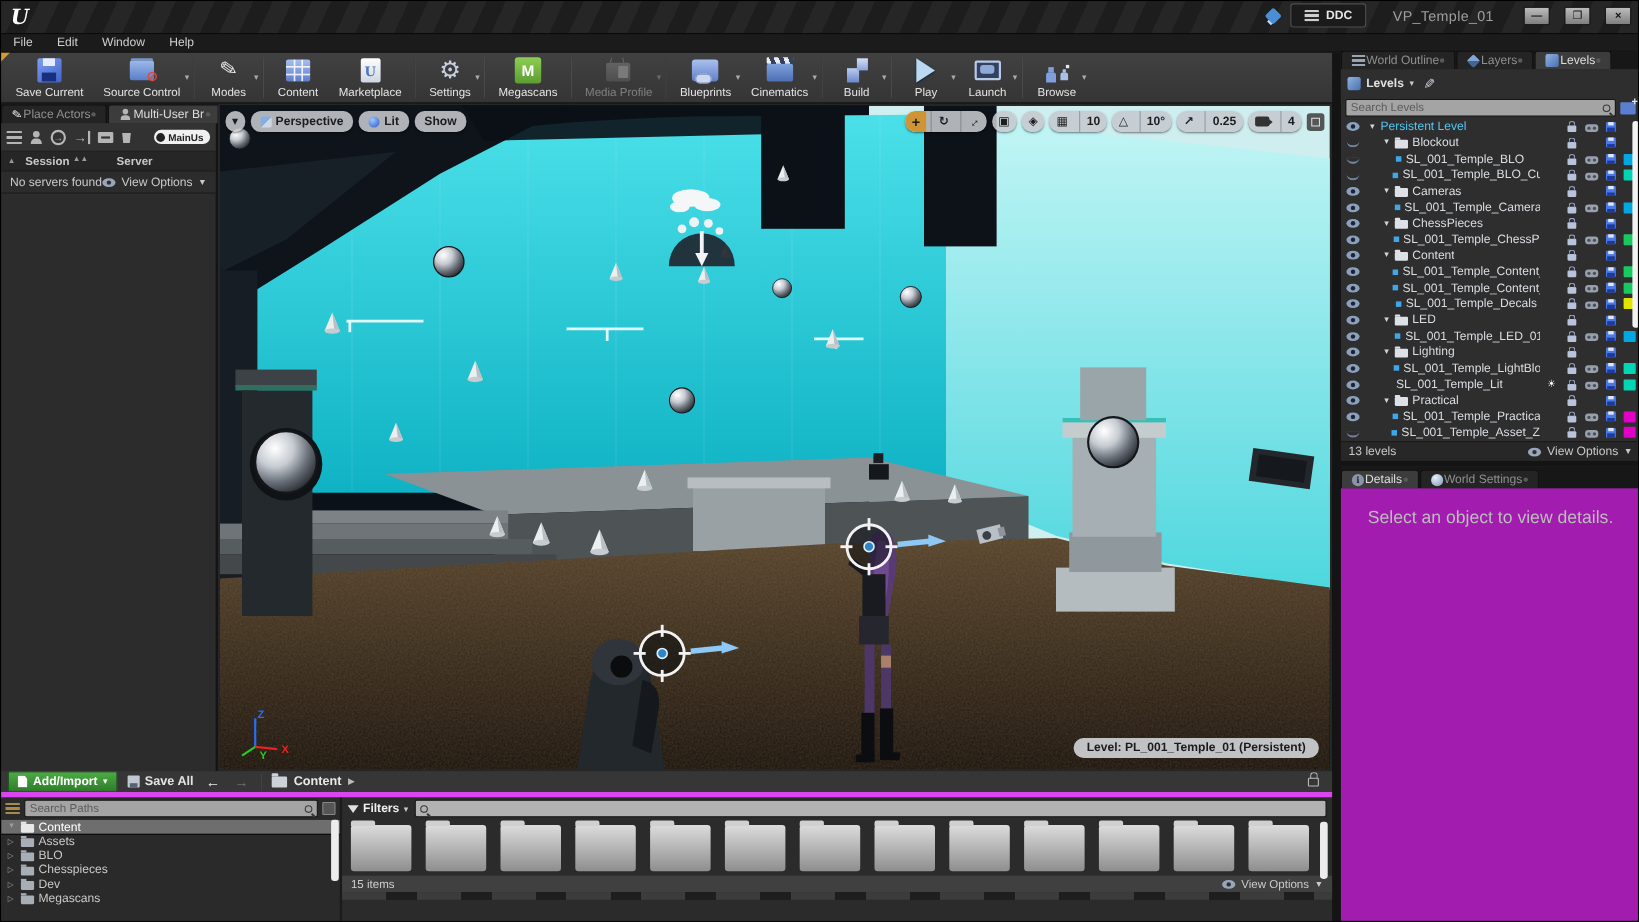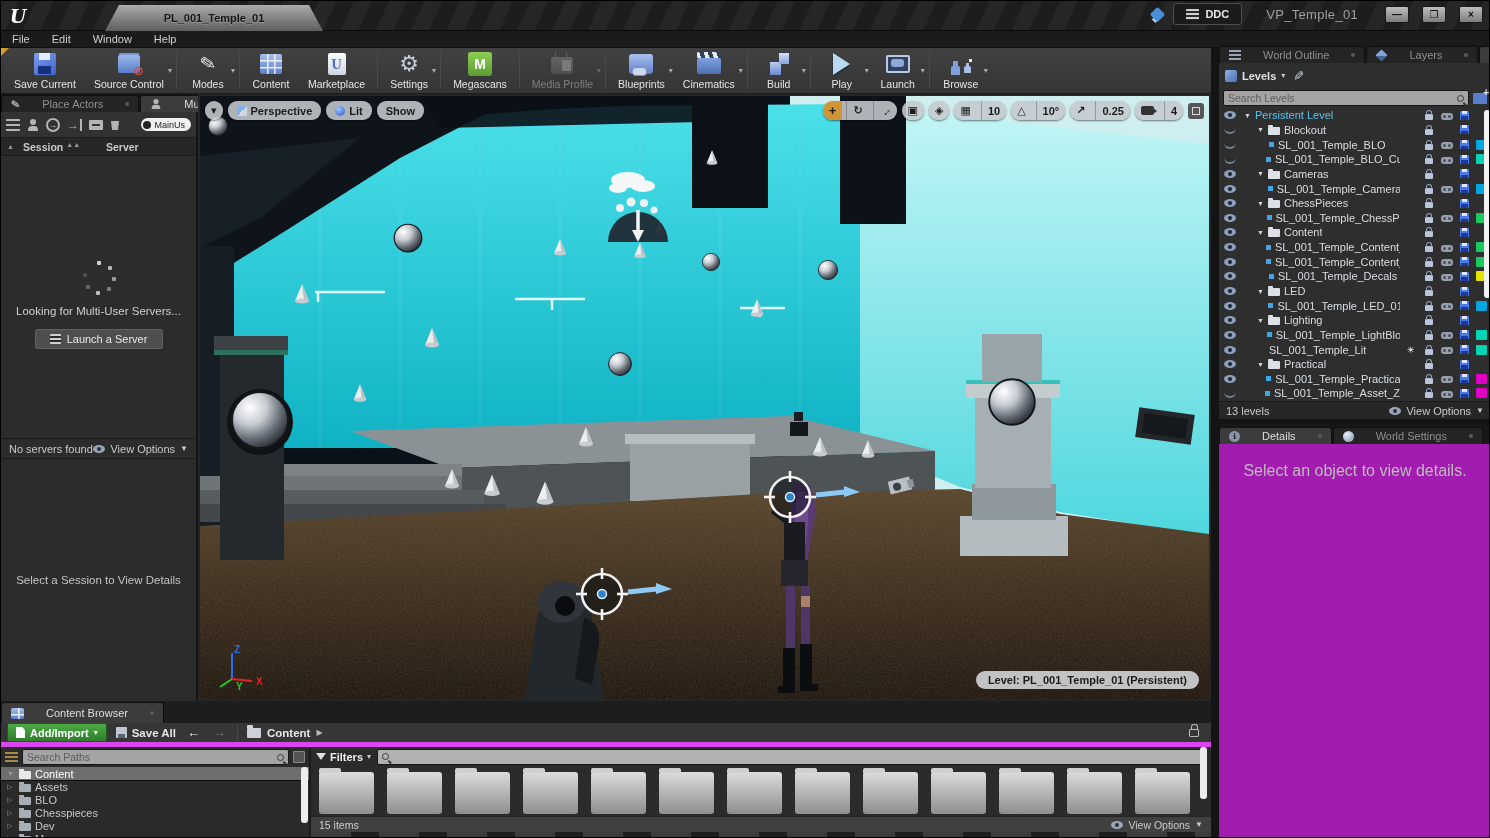--- a/index.html
+++ b/index.html
@@ -55,39 +55,39 @@
   .tb-build::after{content:"";position:absolute;right:1px;top:0;width:10px;height:11px;background:linear-gradient(#d3e0f6,#8ba3da)}
   .tb-play{width:0;height:0;border-left:17px solid #b9d9f2;border-top:11px solid transparent;border-bottom:11px solid transparent;filter:drop-shadow(0 1px 1px #123)}
   .tb-launch{width:24px;height:18px;border:2px solid #b9c9e8;background:#31415e;border-radius:2px;position:relative}
   .tb-launch::after{content:"";position:absolute;left:3px;top:2px;width:13px;height:8px;background:#8fa9d8;border-radius:3px}
   .tb-browse{width:24px;height:22px;position:relative}
   .tb-browse::before{content:"";position:absolute;left:2px;bottom:0;width:9px;height:9px;background:#7fa0dc;border-radius:2px 2px 0 0;box-shadow:0 -7px 0 -2px #7fa0dc}
   .tb-browse::after{content:"";position:absolute;right:2px;bottom:2px;width:7px;height:7px;background:#a8c0e8;border-radius:2px 2px 0 0;box-shadow:0 -5px 0 -2px #a8c0e8,3px -9px 0 -2px #dfe8f4}
 
   
   .tabrow{display:flex;align-items:flex-end;background:#171717;height:18px}
-  .ptab{height:17px;display:flex;align-items:center;gap:22px;padding:0 9px;background:#242424;color:#8f8f8f;font-size:11px;border:1px solid #101010;border-bottom:none;border-radius:3px 3px 0 0;margin-right:1px;white-space:nowrap}
+  .ptab{height:17px;display:flex;align-items:center;gap:1px;padding:0 9px;background:#242424;color:#8f8f8f;font-size:11px;border:1px solid #101010;border-bottom:none;border-radius:3px 3px 0 0;margin-right:1px;white-space:nowrap}
   .ptab.active{background:#3c3c3c;color:#dedede}
   .tabdot{width:4px;height:4px;border-radius:50%;background:#5a5a5a}
   .mini{font-size:10px}
 
   
   .left-panel{left:0;top:93px;width:197px;height:607px;background:#2c2c2c;border-right:2px solid #141414;display:flex;flex-direction:column}
   .lp-toolbar{height:26px;background:#323232;border-bottom:1px solid #1e1e1e;display:flex;align-items:center;gap:7px;padding:0 5px}
   .ico-bars{width:14px;height:12px;background:repeating-linear-gradient(#b5b5b5 0 2px,transparent 2px 5px);border-radius:1px}
   .ico-user{width:12px;height:12px;position:relative}
   .ico-user::before{content:"";position:absolute;left:3px;top:0;width:6px;height:6px;border-radius:50%;background:#b5b5b5}
   .ico-user::after{content:"";position:absolute;left:1px;bottom:0;width:10px;height:5px;border-radius:4px 4px 0 0;background:#b5b5b5}
   .ico-circ{width:14px;height:14px;border:2px solid #b5b5b5;border-radius:50%;color:#b5b5b5;font-size:9px;line-height:10px;text-align:center;font-weight:bold}
   .ico-enter{color:#b5b5b5;font-size:12px;font-weight:bold;border-right:2px solid #b5b5b5;padding-right:1px;line-height:12px}
   .ico-archive{width:14px;height:10px;background:#b5b5b5;border-radius:1px;position:relative}
   .ico-archive::after{content:"";position:absolute;left:3px;top:4px;width:8px;height:2px;background:#323232}
   .ico-trash{width:10px;height:11px;background:#b5b5b5;clip-path:polygon(10% 18%,90% 18%,80% 100%,20% 100%);position:relative}
   .ico-trash::before{content:"";position:absolute;left:-1px;top:0;width:12px;height:2px;background:#b5b5b5}
-  .mainuser-toggle{margin-left:auto;display:flex;align-items:center;gap:3px;background:#f0f0f0;border-radius:8px;height:13px;padding:0 6px 0 2px;font-size:9px;color:#222;font-weight:normal}
+  .mainuser-toggle{margin-left:auto;display:flex;align-items:center;gap:3px;background:#f0f0f0;border-radius:8px;height:13px;padding:0 6px 0 2px;font-size:9px;color:#222;font-weight:bold}
   .mainuser-toggle::before{content:"";width:8px;height:8px;border-radius:50%;background:#222}
   .lp-header{height:18px;background:#262626;border-bottom:1px solid #1b1b1b;display:flex;align-items:center;font-size:10.5px;color:#c9c9c9;font-weight:bold}
   .lp-header .c1{padding-left:22px;width:105px}
   .sortcarets{font-size:7px;color:#9a9a9a;vertical-align:top}
   .lp-list{height:283px;position:relative;border-bottom:1px solid #1b1b1b}
   .searching{position:absolute;left:0;right:0;top:105px;text-align:center;color:#cfcfcf;font-size:11.5px}
   .spinner{position:relative;width:34px;height:34px;margin:0 auto 10px}
   .spinner i{position:absolute;width:4px;height:4px;border-radius:1px;background:#cfcfcf}
   .launch-server{margin:12px auto 0;display:flex;align-items:center;gap:6px;width:128px;height:20px;background:#4e4e4e;border:1px solid #606060;border-radius:2px;color:#e8e8e8;font-size:11px;justify-content:center}
   .lp-status{height:20px;display:flex;align-items:center;justify-content:space-between;padding:0 8px;color:#c9c9c9;font-size:11px;background:#2c2c2c;border-bottom:1px solid #1b1b1b}
@@ -205,23 +205,20 @@
   .clipstrip{height:7px;background:#1e1e1e;background-image:repeating-linear-gradient(90deg,#3c3c3c 0 40px,#1e1e1e 40px 68px)}
   .grid-scroll{position:absolute;right:2px;top:746px;width:7px;height:52px;background:#ececec;border-radius:3px;z-index:3}
 </style>
 </head>
 <body>
 
 <div class="app">
 
   <div class="abs titlebar">
     <div class="uelogo">U</div>
-    <div class="doc-tab">
-        <span>PL_001_Temple_01</span>
-      </div>
     <div class="tb-right">
       <span class="hat"></span>
       <div class="ddc-btn">
           <span class="bars"></span>
           <span>DDC</span>
         </div>
       <div class="win-title">VP_Temple_01</div>
       <div class="winbtn">—</div>
       <div class="winbtn">❐</div>
       <div class="winbtn">×</div>
@@ -421,47 +418,28 @@
       <span class="ico-trash"></span>
       <span class="mainuser-toggle">
           <span>MainUs</span>
         </span>
     </div>
     <div class="lp-header">
       <span style="position:absolute;left:6px;font-size:7px;color:#9a9a9a">▲</span>
       <span class="c1"><span>Session</span> <span class="sortcarets">▲▲</span></span>
       <span>Server</span>
     </div>
-    <div class="lp-list">
-      <div class="searching">
-        <div class="spinner">
-          <i style="left:15px;top:0"></i>
-            <i style="left:26px;top:5px;opacity:.85"></i>
-            <i style="left:30px;top:16px;opacity:.7"></i>
-            <i style="left:25px;top:26px;opacity:.5"></i>
-            <i style="left:14px;top:30px;opacity:.9"></i>
-            <i style="left:4px;top:24px;opacity:.35"></i>
-            <i style="left:1px;top:12px;opacity:.2"></i>
-        </div>
-        <div>Looking for Multi-User Servers...</div>
-        <div class="launch-server">
-            <span class="bars" style="width:11px;height:10px"></span>
-            <span>Launch a Server</span>
-          </div>
-      </div>
-    </div>
     <div class="lp-status">
       <span>No servers found</span>
       <span class="viewopts">
           <span class="eyeico"></span>
           <span>View Options</span>
           <span class="ddv">▼</span>
         </span>
     </div>
-    <div class="lp-detail">Select a Session to View Details</div>
   </div>
 
   <div class="abs viewport">
     <svg width="1009" height="603" viewBox="0 0 1009 603" style="display:block">
       <defs>
         <linearGradient id="cyanG" x1="0" y1="0" x2="0" y2="1">
             <stop offset="0" stop-color="#4be0e9"></stop>
             <stop offset="1" stop-color="#0fb2c4"></stop>
           </linearGradient>
         <linearGradient id="lrG" x1="0" y1="0" x2="0" y2="1">
@@ -1219,27 +1197,20 @@
       <div class="ptab">
           <span class="globeico"></span>
           <span>World Settings</span>
           <span class="tabdot"></span>
         </div>
     </div>
     <div class="details-body">Select an object to view details.</div>
   </div>
 
   <div class="abs cbrowser">
-    <div class="tabrow" style="height:22px;background:#1d1d1d">
-      <div class="ptab active" style="height:21px">
-          <span class="tb-grid" style="width:13px;height:11px"></span>
-          <span>Content Browser</span>
-          <span class="tabdot"></span>
-        </div>
-    </div>
     <div class="cb-toolbar">
       <div class="addimport">
           <span class="pageico"></span>
           <span>Add/Import</span>
           <span class="ddv" style="color:#fff">▾</span>
         </div>
       <div class="saveall">
           <span class="floppy-g"></span>
           <span>Save All</span>
         </div>

